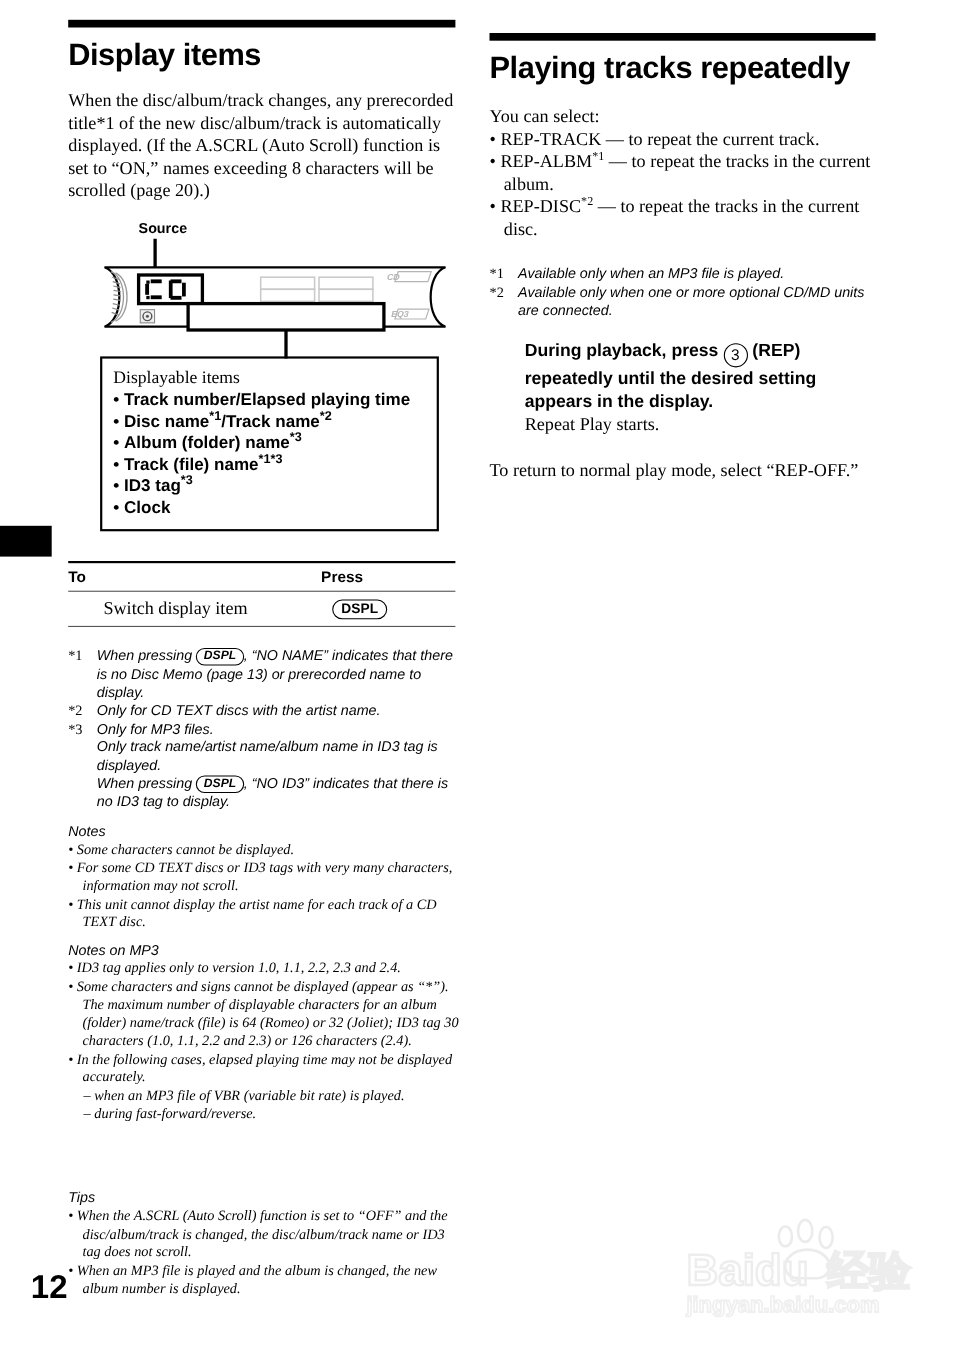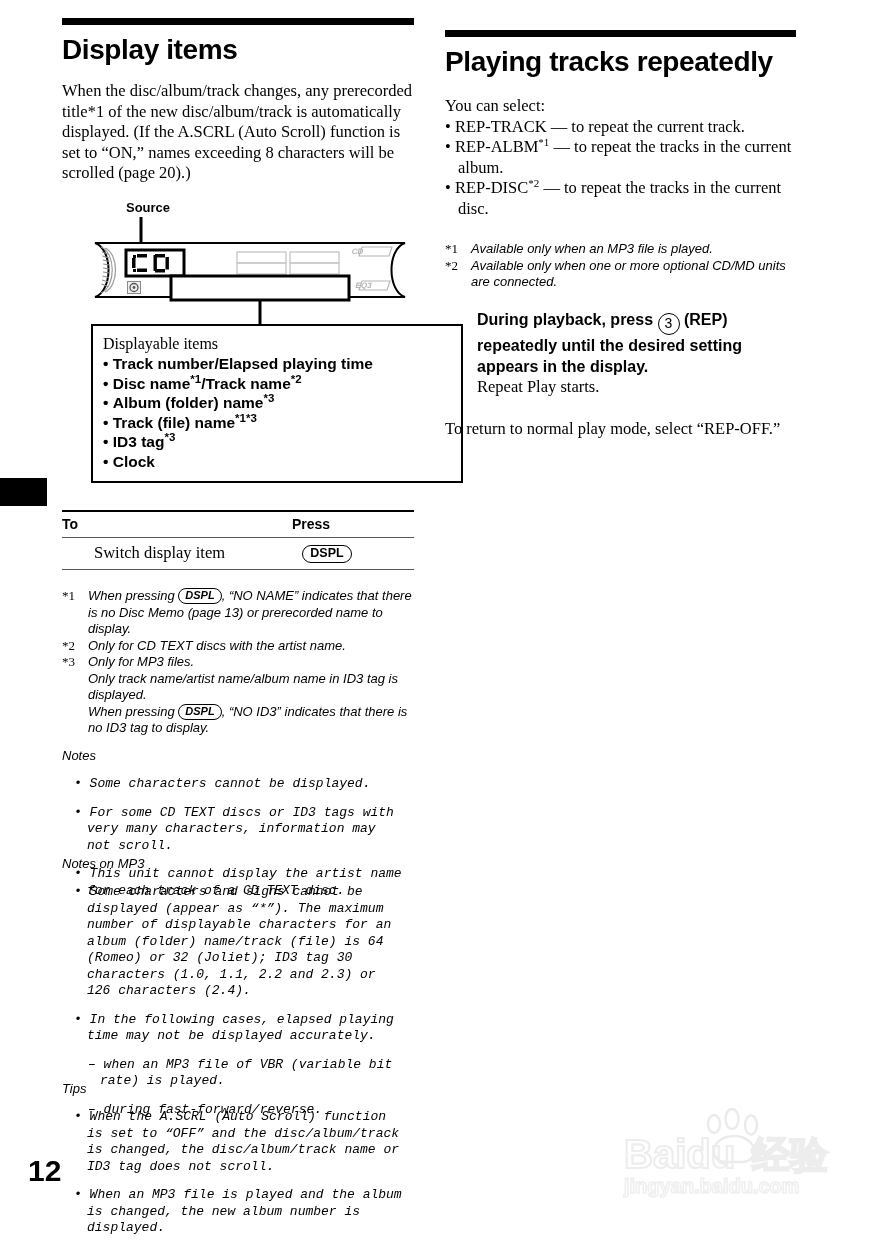--- a/index.html
+++ b/index.html
@@ -107,21 +107,21 @@
     top: 195px;
     width: 340px;
     height: 150px;
   }
 
   
   .disp-box {
     position: absolute;
     left: 91px;
     top: 324px;
-    width: 372px;
+    width: 308px;
     border: 2px solid #000;
     padding: 8px 10px 10px 10px;
     box-sizing: border-box;
   }
   .disp-box .cap {
     font-family: "Liberation Serif", serif;
     font-size: 16px;
     line-height: 19px;
     margin: 0 0 1px 0;
   }
@@ -261,27 +261,27 @@
     font-size: 13px;
     line-height: 17px;
     margin: 0;
   }
   .notes-list {
     list-style: none;
     margin: 0;
     padding: 0;
   }
   .notes-list li {
-    font-family: Liberation Mono, monospace;
+    font-family: Liberation Serif, serif;
     font-style: italic;
     font-size: 13px;
     line-height: 16.5px;
     padding-left: 13px;
     text-indent: -13px;
-    margin: 12px;
+    margin: 0;
   }
   .notes-list li::before { content: "\2022\00a0"; }
   .notes-list li.dash {
     padding-left: 26px;
     text-indent: -12px;
   }
   .notes-list li.dash::before { content: "\2013\00a0"; }
 
   
   .instr {
@@ -445,20 +445,21 @@
     <ul class="notes-list">
       <li>Some characters cannot be displayed.</li>
       <li>For some CD TEXT discs or ID3 tags with very many characters, information may not scroll.</li>
       <li>This unit cannot display the artist name for each track of a CD TEXT disc.</li>
     </ul>
   </div>
 
   <div style="position:absolute; left:62px; top:855px; width:356px;">
     <p class="notes-h">Notes on MP3</p>
     <ul class="notes-list">
+      <li>ID3 tag applies only to version 1.0, 1.1, 2.2, 2.3 and 2.4.</li>
       <li>Some characters and signs cannot be displayed (appear as “*”). The maximum number of displayable characters for an album (folder) name/track (file) is 64 (Romeo) or 32 (Joliet); ID3 tag 30 characters (1.0, 1.1, 2.2 and 2.3) or 126 characters (2.4).</li>
       <li>In the following cases, elapsed playing time may not be displayed accurately.</li>
       <li class="dash">when an MP3 file of VBR (variable bit rate) is played.</li>
       <li class="dash">during fast-forward/reverse.</li>
     </ul>
   </div>
 
   <div style="position:absolute; left:62px; top:1080px; width:356px;">
     <p class="notes-h">Tips</p>
     <ul class="notes-list">

